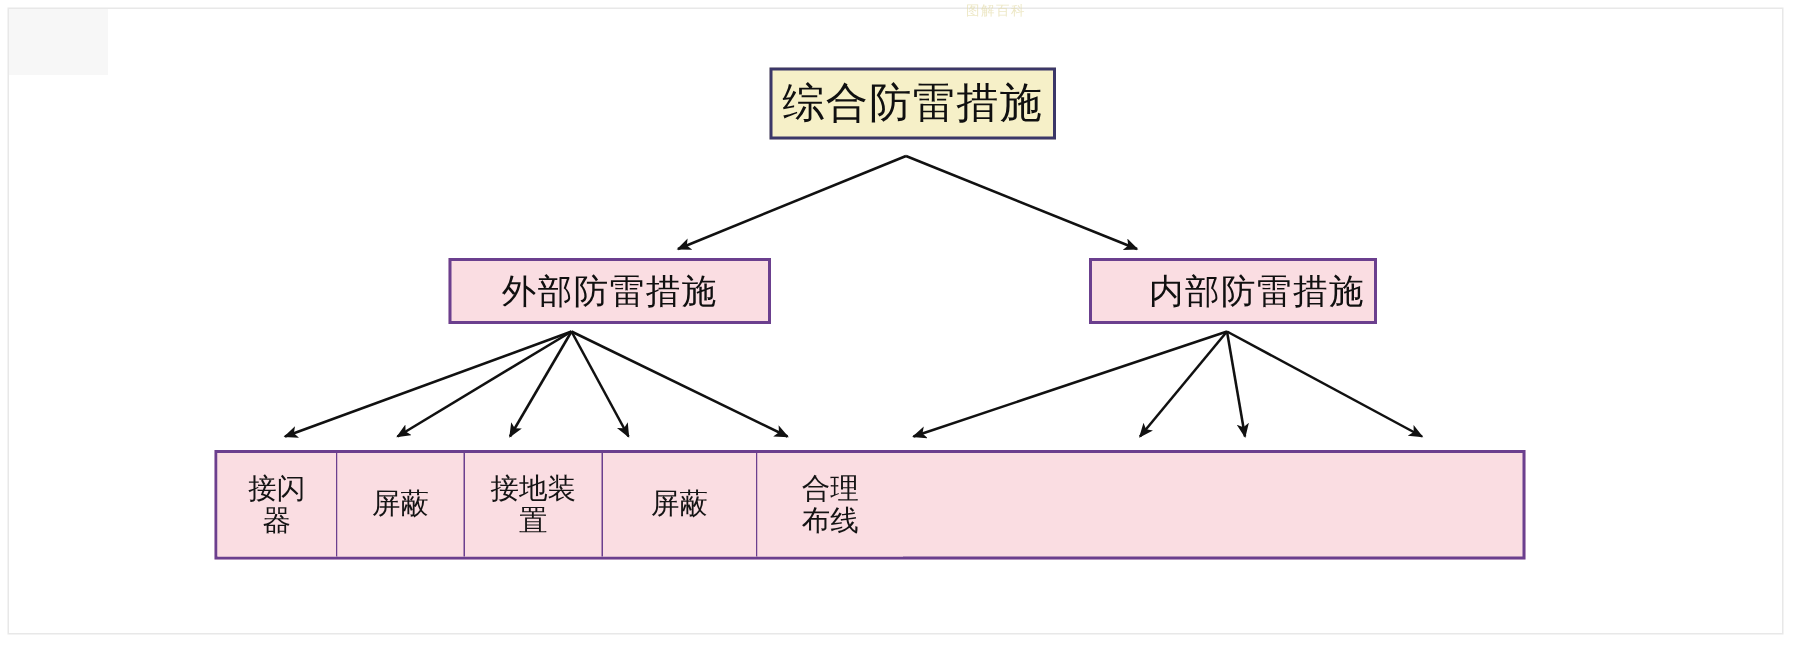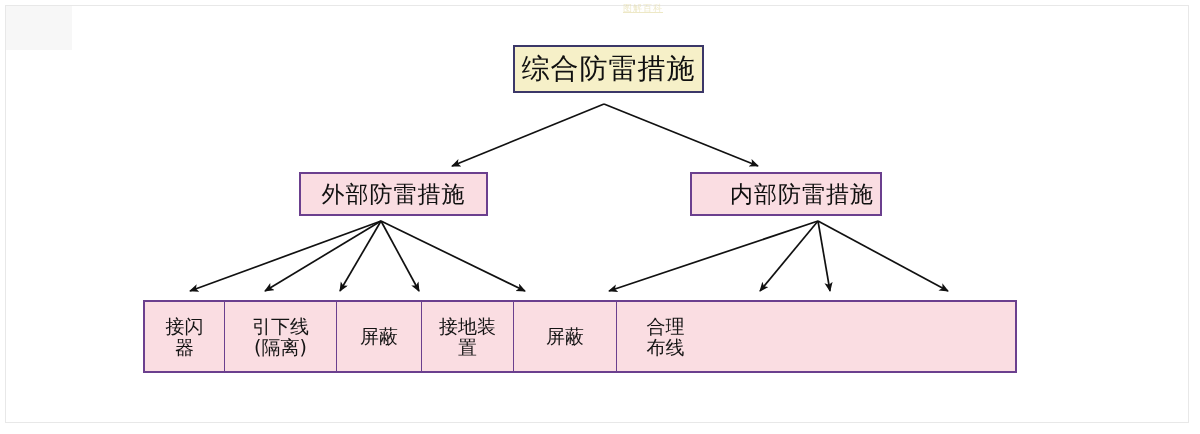--- a/index.html
+++ b/index.html
@@ -32,32 +32,31 @@
   .frame-shade-left {
     position: absolute;
     left: 6px;
     top: 6px;
     width: 66px;
     height: 44px;
     background: #f7f7f7;
   }
   .watermark {
     position: absolute;
-    left: 623px;
+    left: 644px;
     top: 2px;
     width: 70px;
     height: 12px;
     color: #e4dca8;
     font-size: 9px;
     line-height: 12px;
     letter-spacing: 1px;
     opacity: .65;
     white-space: nowrap;
     overflow: hidden;
-    text-decoration: underline;
   }
 
   
   .arrow-layer {
     position: absolute;
     left: 0;
     top: 0;
     width: 1200px;
     height: 434px;
   }
@@ -87,22 +86,22 @@
   }
 
   .node-l2 {
     top: 172px;
     height: 44px;
     background: #fadde2;
     border: 2px solid #6b3f8e;
     font-size: 23px;
     letter-spacing: 1px;
   }
-  .node-external { left: 299px; width: 189px; }
-  .node-internal { left: 690px; width: 192px; padding-left: 32px; }
+  .node-external { left: 299px; width: 215px; }
+  .node-internal { left: 726px; width: 192px; padding-left: 32px; }
 
   
   .leaf-row {
     position: absolute;
     left: 143px;
     top: 300px;
     width: 874px;
     height: 73px;
     box-sizing: border-box;
     border: 2px solid #6b3f8e;
@@ -182,24 +181,20 @@
 
   <div class="node node-l2 node-internal">
     <span class="lbl">内部防雷措施</span>
   </div>
 
   <div class="leaf-row">
     <div class="leaf" style="width:80px">
       <span class="lbl">接闪
 器</span>
     </div>
-    <div class="leaf" style="width:112px">
-      <span class="lbl">引下线
-(隔离)</span>
-    </div>
     <div class="leaf" style="width:85px">
       <span class="lbl">屏蔽</span>
     </div>
     <div class="leaf" style="width:92px">
       <span class="lbl">接地装
 置</span>
     </div>
     <div class="leaf" style="width:103px">
       <span class="lbl">屏蔽</span>
     </div>

